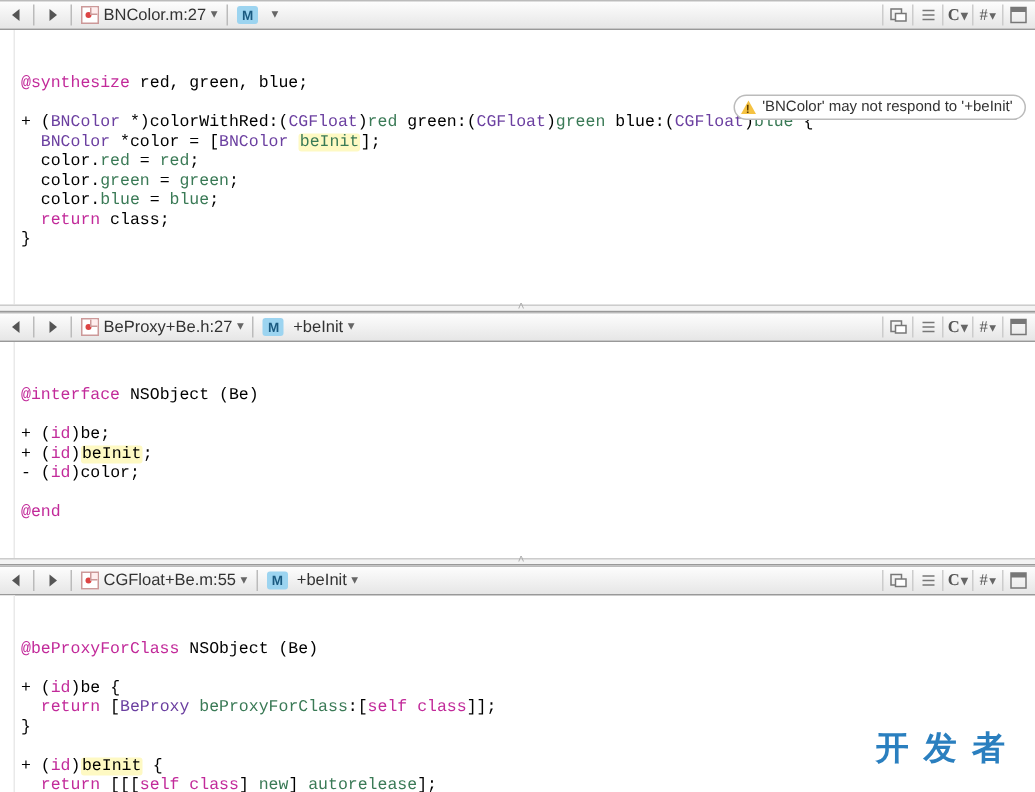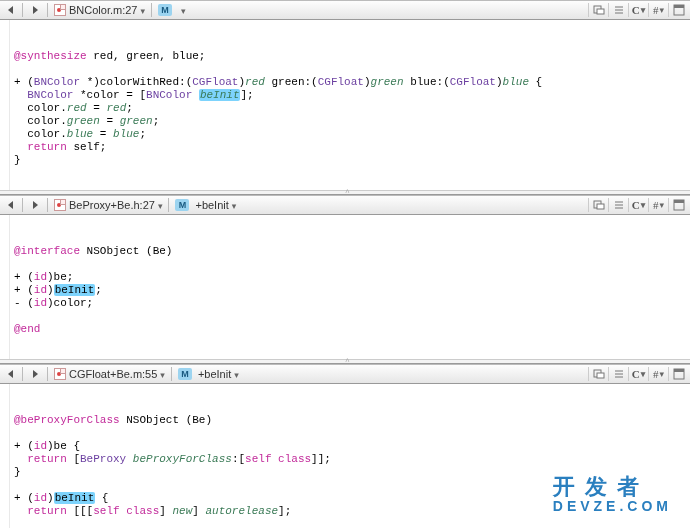--- a/index.html
+++ b/index.html
@@ -34,38 +34,38 @@
     display:inline-flex;align-items:center;justify-content:center;
     border:1px solid #c99; background:#fff;position:relative;
   }
   .file-icon::after{content:"";position:absolute;top:0;right:0;width:4px;height:4px;border-left:1px solid #c99;border-bottom:1px solid #c99;background:#fee;}
   .file-icon .dot{width:4px;height:4px;border-radius:50%;background:#d44;position:absolute;top:3px;left:2px;}
   .m-badge {
     display:inline-flex;align-items:center;justify-content:center;
     width:14px;height:12px;border-radius:2px;
     background:#9cd4f0;color:#1a5a80;font-weight:bold;font-size:9px;margin-right:6px;
   }
-  .crumb { display:flex;align-items:flex-end;padding:0 2px; cursor:pointer;}
+  .crumb { display:flex;align-items:flex-start;padding:0 2px; cursor:pointer;}
   .chev{font-size:9px;margin-left:3px;color:#666;}
   .right-btns{margin-left:auto;display:flex;align-items:center;}
   .rb{width:20px;height:14px;border-left:1px solid #ccc;display:flex;align-items:center;justify-content:center;color:#555;font-family:serif;}
   .rb svg{width:12px;height:12px;}
   .editor {
     position:relative;
     padding: 4px 0 10px 14px;
     line-height: 13px;
     white-space: pre;
     min-height: 100px;
   }
   .gutter{position:absolute;left:0;top:0;bottom:0;width:10px;background:#fff;border-right:1px solid #e9e9e9;}
   .kw-pink{color:#c22a9a;}
   .type{color:#6b3fa0;}
-  .ident{color:#3a7a56;font-style:italic;}
+  .ident{color:#3a7a56;}
   .plain{color:#000;}
-  .hl-sel{background:#7dd3fc;border-radius:2px;padding:0 1px;}
+  .hl-sel{background:#fef9c3;border-radius:2px;padding:0 1px;}
   .warn-bubble{
     position:absolute; right:6px;
     background:#fff;border:1px solid #bbb;border-radius:10px;
     padding:1px 8px 1px 4px;
     font-family:"Lucida Grande",Arial,sans-serif;font-size:10px;
     color:#333;display:flex;align-items:center;gap:4px;
     box-shadow:inset 0 1px 0 #fff;
   }
   .warn-tri{width:0;height:0;border-left:5px solid transparent;border-right:5px solid transparent;border-bottom:9px solid #f5c242;position:relative;}
   .warn-tri::after{content:"!";position:absolute;left:-2px;top:-1px;font-size:8px;color:#5a3b00;font-weight:bold;}
@@ -132,22 +132,26 @@
   </div>
   <div class="editor">
     <div class="gutter"></div>
 <span class="kw-pink">@synthesize</span><span class="plain"> red, green, blue;</span>
 
 <span class="plain">+ (</span><span class="type">BNColor</span><span class="plain"> *)colorWithRed:(</span><span class="type">CGFloat</span><span class="plain">)</span><span class="ident">red</span><span class="plain"> green:(</span><span class="type">CGFloat</span><span class="plain">)</span><span class="ident">green</span><span class="plain"> blue:(</span><span class="type">CGFloat</span><span class="plain">)</span><span class="ident">blue</span><span class="plain"> {</span>
   <span class="type">BNColor</span><span class="plain"> *color = [</span><span class="type">BNColor</span><span class="plain"> </span><span class="ident hl-sel">beInit</span><span class="plain">];</span>
 <span class="plain">  color.</span><span class="ident">red</span><span class="plain"> = </span><span class="ident">red</span><span class="plain">;</span>
 <span class="plain">  color.</span><span class="ident">green</span><span class="plain"> = </span><span class="ident">green</span><span class="plain">;</span>
 <span class="plain">  color.</span><span class="ident">blue</span><span class="plain"> = </span><span class="ident">blue</span><span class="plain">;</span>
-<span class="plain">  </span><span class="kw-pink">return</span><span class="plain"> self;</span>
+<span class="plain">  </span><span class="kw-pink">return</span><span class="plain"> class;</span>
 <span class="plain">}</span>
+    <div class="warn-bubble" style="top:43px;">
+      <span class="warn-tri"></span>
+      <span>'BNColor' may not respond to '+beInit'</span>
+    </div>
   </div>
   <div class="bottom-border"></div>
 </div>
 
 <div class="pane">
   <div class="jumpbar">
     <div class="nav-btn tri-l"></div>
     <div class="sep"></div>
     <div class="nav-btn tri-r"></div>
     <div class="sep"></div>
@@ -265,14 +269,13 @@
 
 
 
 
 
   </div>
 </div>
 
 <div class="wm">
   <span class="cn">开 发 者</span>
-  <span class="en">DEVZE.COM</span>
 </div>
 
 </body></html>

